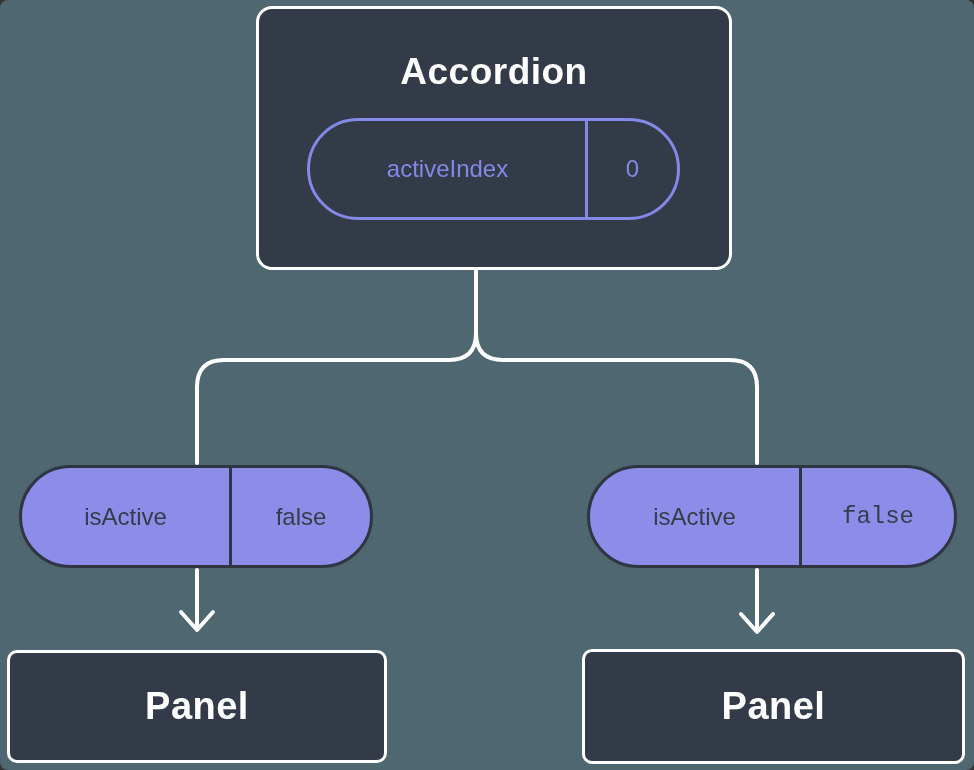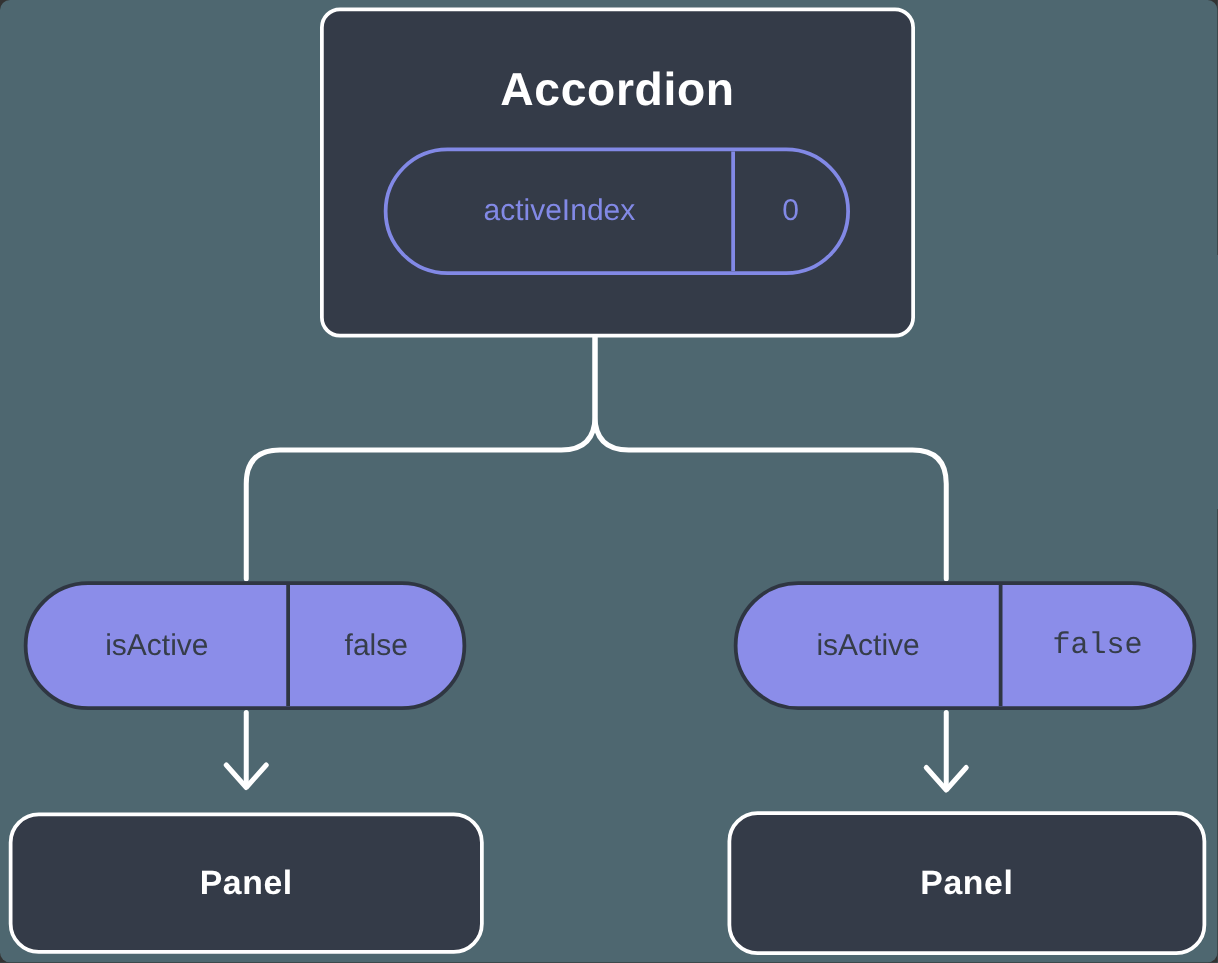--- a/index.html
+++ b/index.html
@@ -55,23 +55,23 @@
   .node-title {
     position: absolute;
     left: 0; top: 41px;
     width: 100%; height: 44px;
     display: flex; align-items: center; justify-content: center;
     font-size: 37px;
     font-weight: 600;
     letter-spacing: 0.5px;
   }
   .node-panel {
-    border-radius: 24px;
+    border-radius: 10px;
     display: flex; align-items: center; justify-content: center;
-    font-size: 27px;
+    font-size: 38px;
     font-weight: 600;
     letter-spacing: 0.5px;
   }
   .node-panel.left  { left: 7px;   top: 650px; width: 380px; height: 113px; }
   .node-panel.right { left: 582px; top: 649px; width: 383px; height: 115px; }
 
   .pill {
     display: flex;
     align-items: stretch;
     border-radius: 60px;

